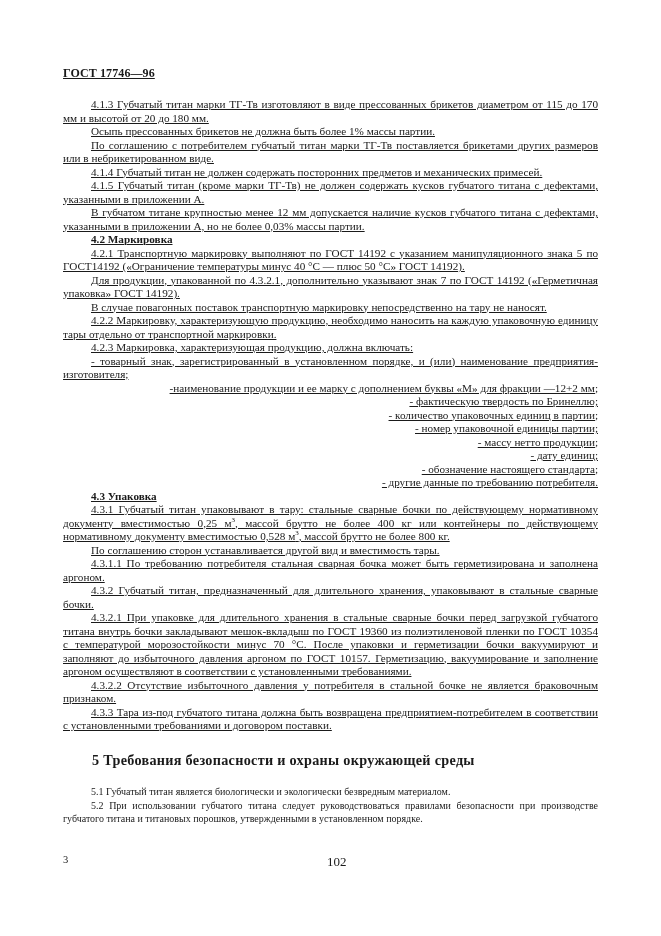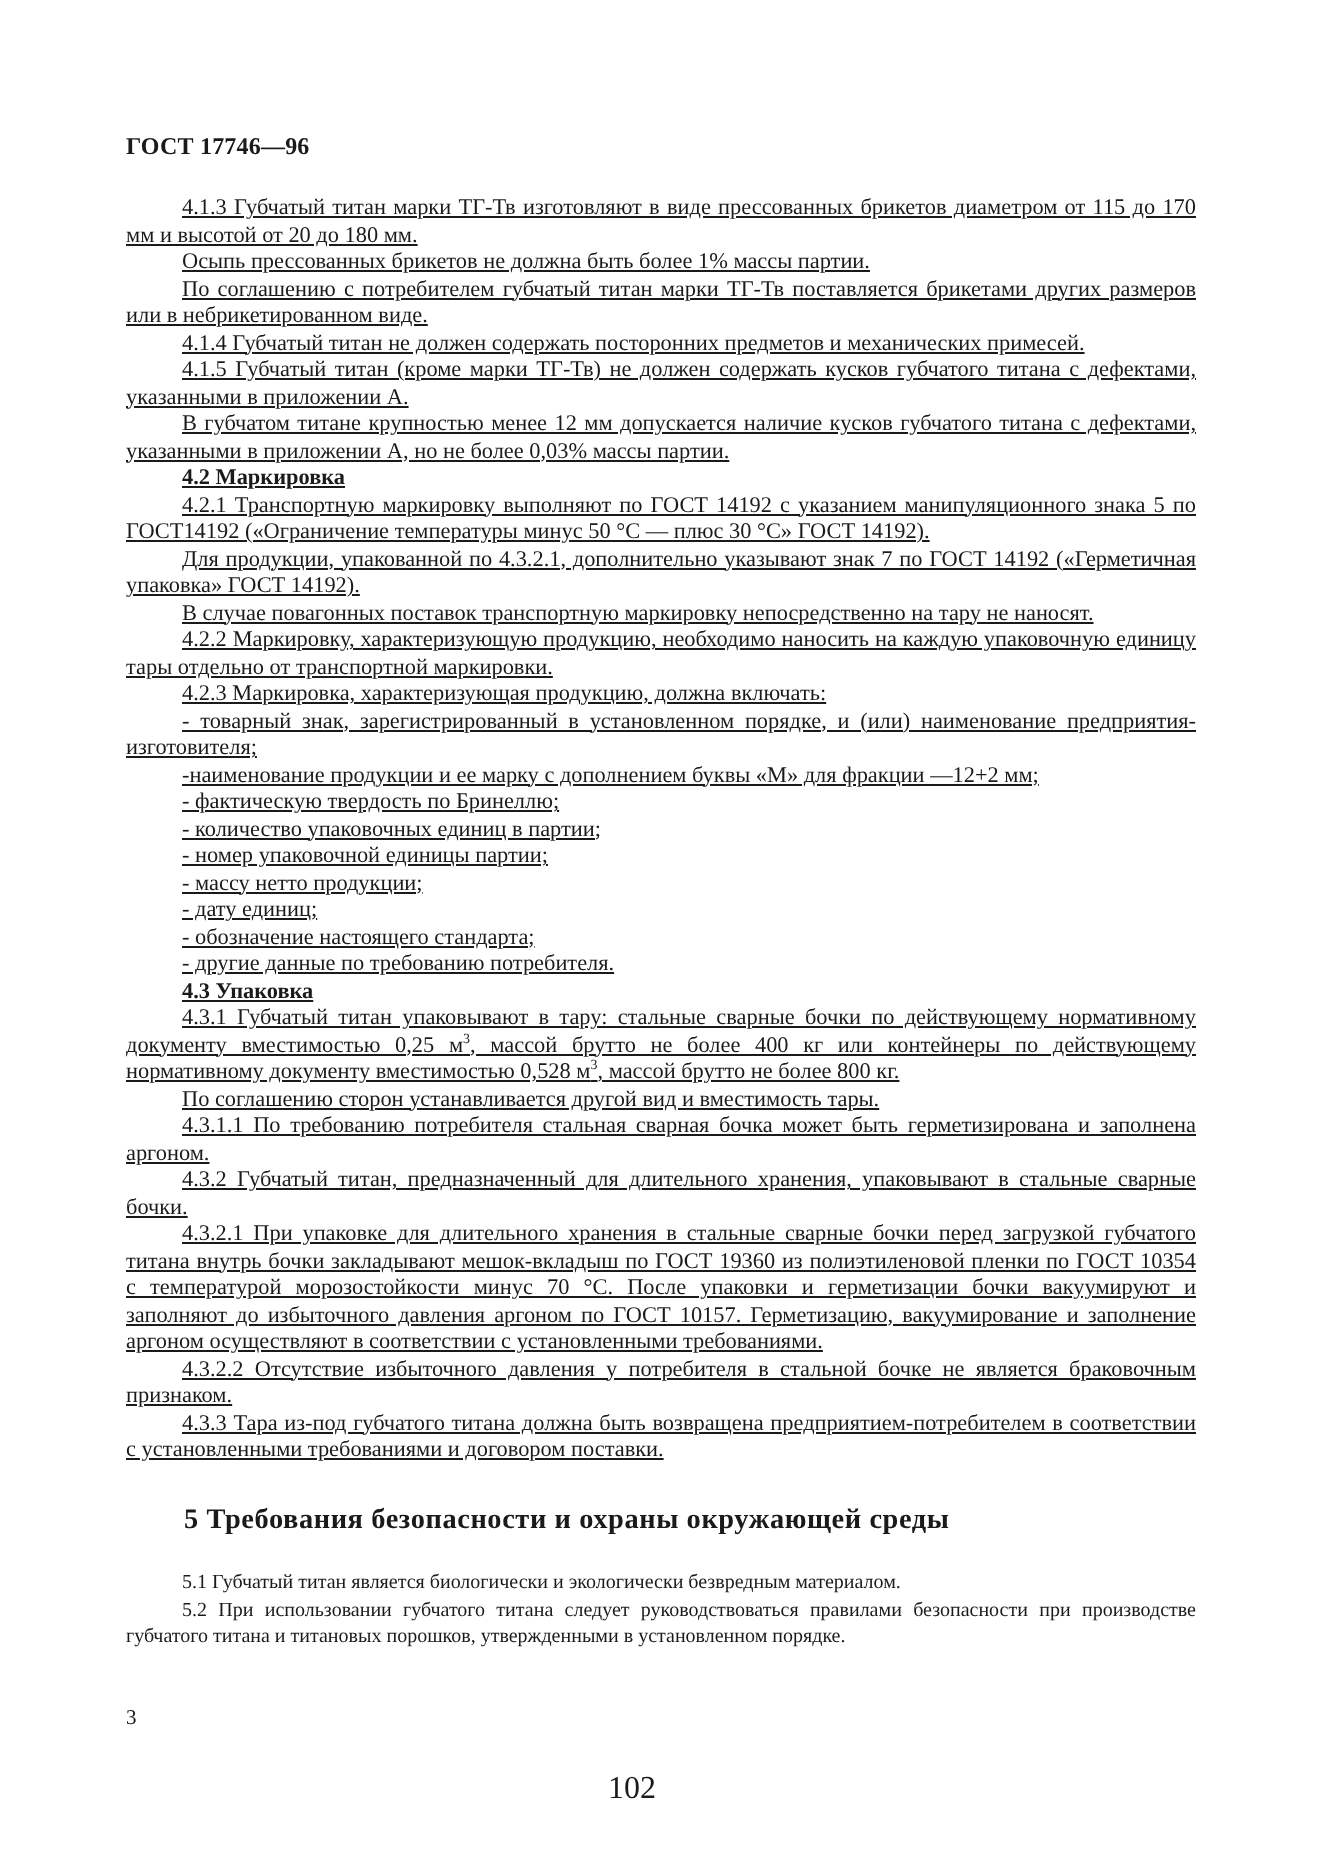--- a/index.html
+++ b/index.html
@@ -1,48 +1,48 @@
 <!DOCTYPE html>
 <html><head>
 <meta charset="utf-8">
 <style>
   html, body { margin: 0; padding: 0; background: #ffffff; }
   body { width: 661px; height: 936px; position: relative; overflow: hidden;
          font-family: "Liberation Serif", "DejaVu Serif", serif; color: #1a1a1a; }
   .page-header { position: absolute; left: 63px; top: 66px; font-weight: bold;
-                 font-size: 12px; letter-spacing: 0.1px; }
+                 font-size: 12px; letter-spacing: 0.1px; text-decoration: underline; }
   .body { position: absolute; left: 63px; top: 98px; width: 535px;
           font-size: 11.2px; line-height: 13.5px; text-decoration: underline; }
   .p { margin: 0; text-align: justify; text-indent: 28px; }
   .h { margin: 0; padding-left: 28px; font-weight: bold; }
-  .li { margin: 0; padding-left: 28px; text-indent: 0; text-align: left; }
+  .li { margin: 0; padding-left: 28px; text-indent: 0; text-align: right; }
   .li.wrap { padding-left: 0; text-indent: 28px; text-align: justify; }
   .sec { position: absolute; left: 92px; top: 752px; font-weight: bold;
          font-size: 14.2px; letter-spacing: 0.3px; font-family: Liberation Serif, serif; }
   .body2 { position: absolute; left: 63px; top: 785px; width: 535px;
            font-size: 10px; line-height: 13.5px; }
   .footer-left { position: absolute; left: 63px; top: 854px; font-size: 10.5px; }
-  .footer-center { position: absolute; left: 304px; top: 854px; font-size: 16px; margin-top: 32px; }
+  .footer-center { position: absolute; left: 327px; top: 854px; font-size: 13px; }
   sup { font-size: 7px; line-height: 0; }
 </style>
 </head>
 <body>
 
 <div class="page-header">ГОСТ 17746—96</div>
 
 <div class="body">
   <p class="p">4.1.3 Губчатый титан марки ТГ-Тв изготовляют в виде прессованных брикетов диаметром от 115 до 170 мм и высотой от 20 до 180 мм.</p>
   <p class="p">Осыпь прессованных брикетов не должна быть более 1% массы партии.</p>
   <p class="p">По соглашению с потребителем губчатый титан марки ТГ-Тв поставляется брикетами других размеров или в небрикетированном виде.</p>
   <p class="p">4.1.4 Губчатый титан не должен содержать посторонних предметов и механических примесей.</p>
   <p class="p">4.1.5 Губчатый титан (кроме марки ТГ-Тв) не должен содержать кусков губчатого титана с дефектами, указанными в приложении А.</p>
   <p class="p">В губчатом титане крупностью менее 12 мм допускается наличие кусков губчатого титана с дефектами, указанными в приложении А, но не более 0,03% массы партии.</p>
 
   <p class="h">4.2 Маркировка</p>
-  <p class="p">4.2.1 Транспортную маркировку выполняют по ГОСТ 14192 с указанием манипуляционного знака 5 по ГОСТ14192 («Ограничение температуры минус 50 °С — плюс 30 °С» ГОСТ 14192).</p>
+  <p class="p">4.2.1 Транспортную маркировку выполняют по ГОСТ 14192 с указанием манипуляционного знака 5 по ГОСТ14192 («Ограничение температуры минус 40 °С — плюс 50 °С» ГОСТ 14192).</p>
   <p class="p">Для продукции, упакованной по 4.3.2.1, дополнительно указывают знак 7 по ГОСТ 14192 («Герметичная упаковка» ГОСТ 14192).</p>
   <p class="p">В случае повагонных поставок транспортную маркировку непосредственно на тару не наносят.</p>
   <p class="p">4.2.2 Маркировку, характеризующую продукцию, необходимо наносить на каждую упаковочную единицу тары отдельно от транспортной маркировки.</p>
   <p class="p">4.2.3 Маркировка, характеризующая продукцию, должна включать:</p>
   <p class="li wrap">- товарный знак, зарегистрированный в установленном порядке, и (или) наименование предприятия-изготовителя;</p>
   <p class="li">-наименование продукции и ее марку с дополнением буквы «М» для фракции —12+2 мм;</p>
   <p class="li">- фактическую твердость по Бринеллю;</p>
   <p class="li">- количество упаковочных единиц в партии;</p>
   <p class="li">- номер упаковочной единицы партии;</p>
   <p class="li">- массу нетто продукции;</p>

